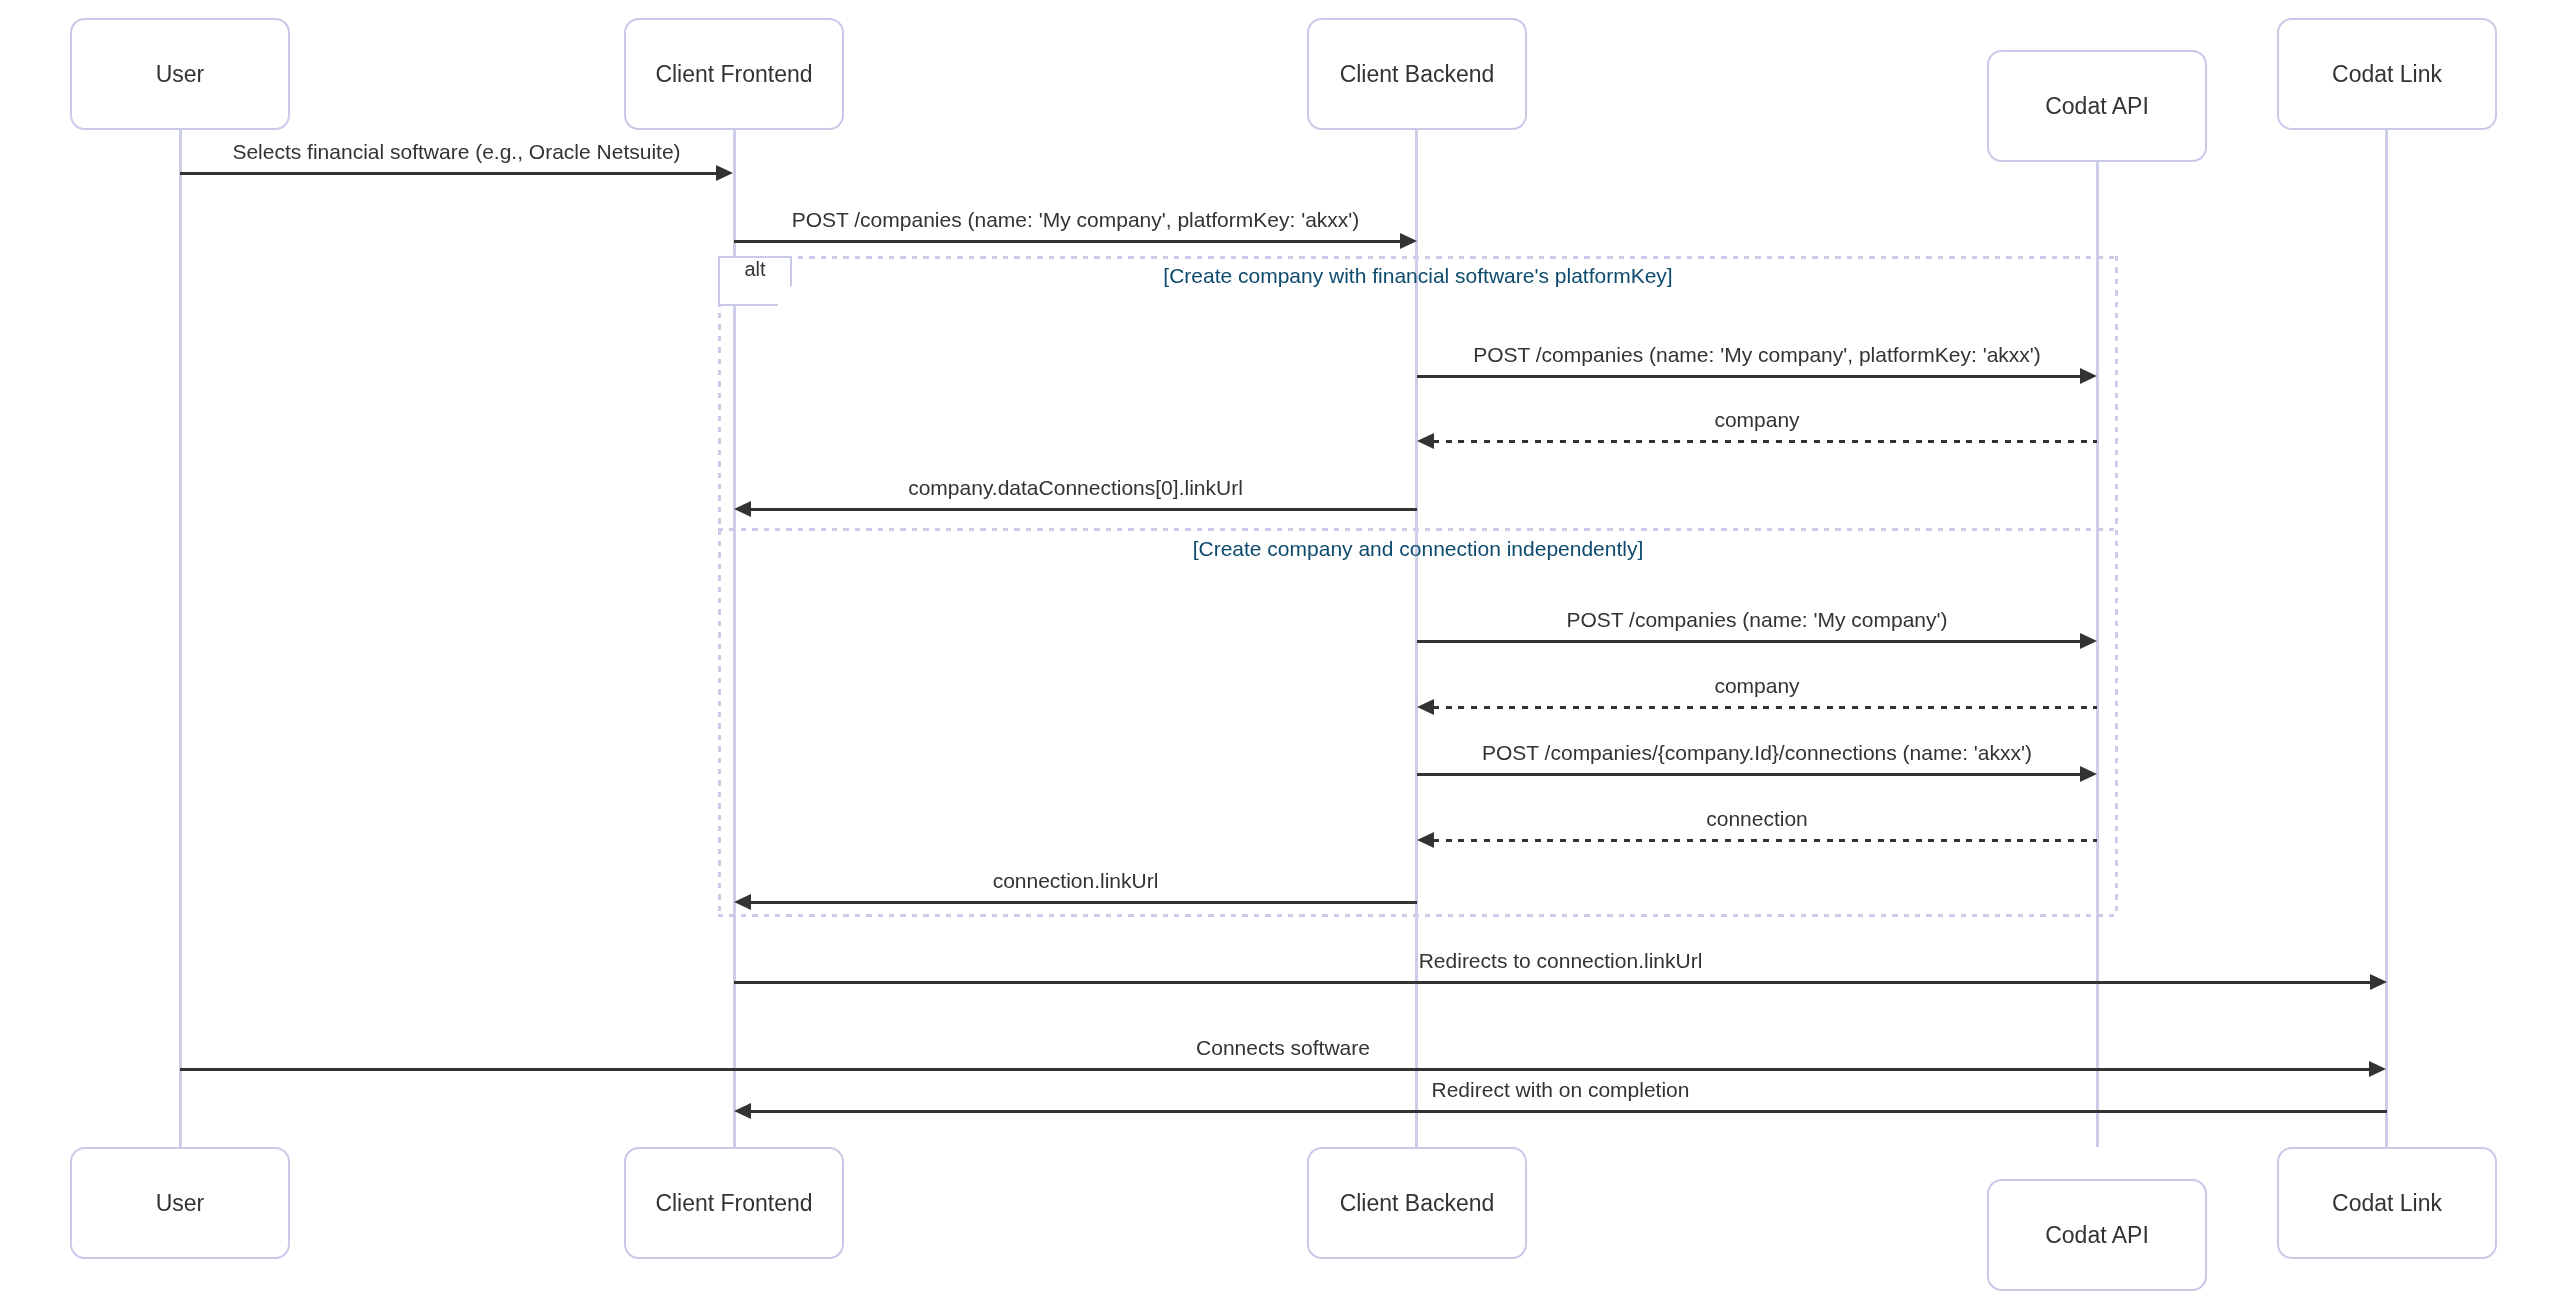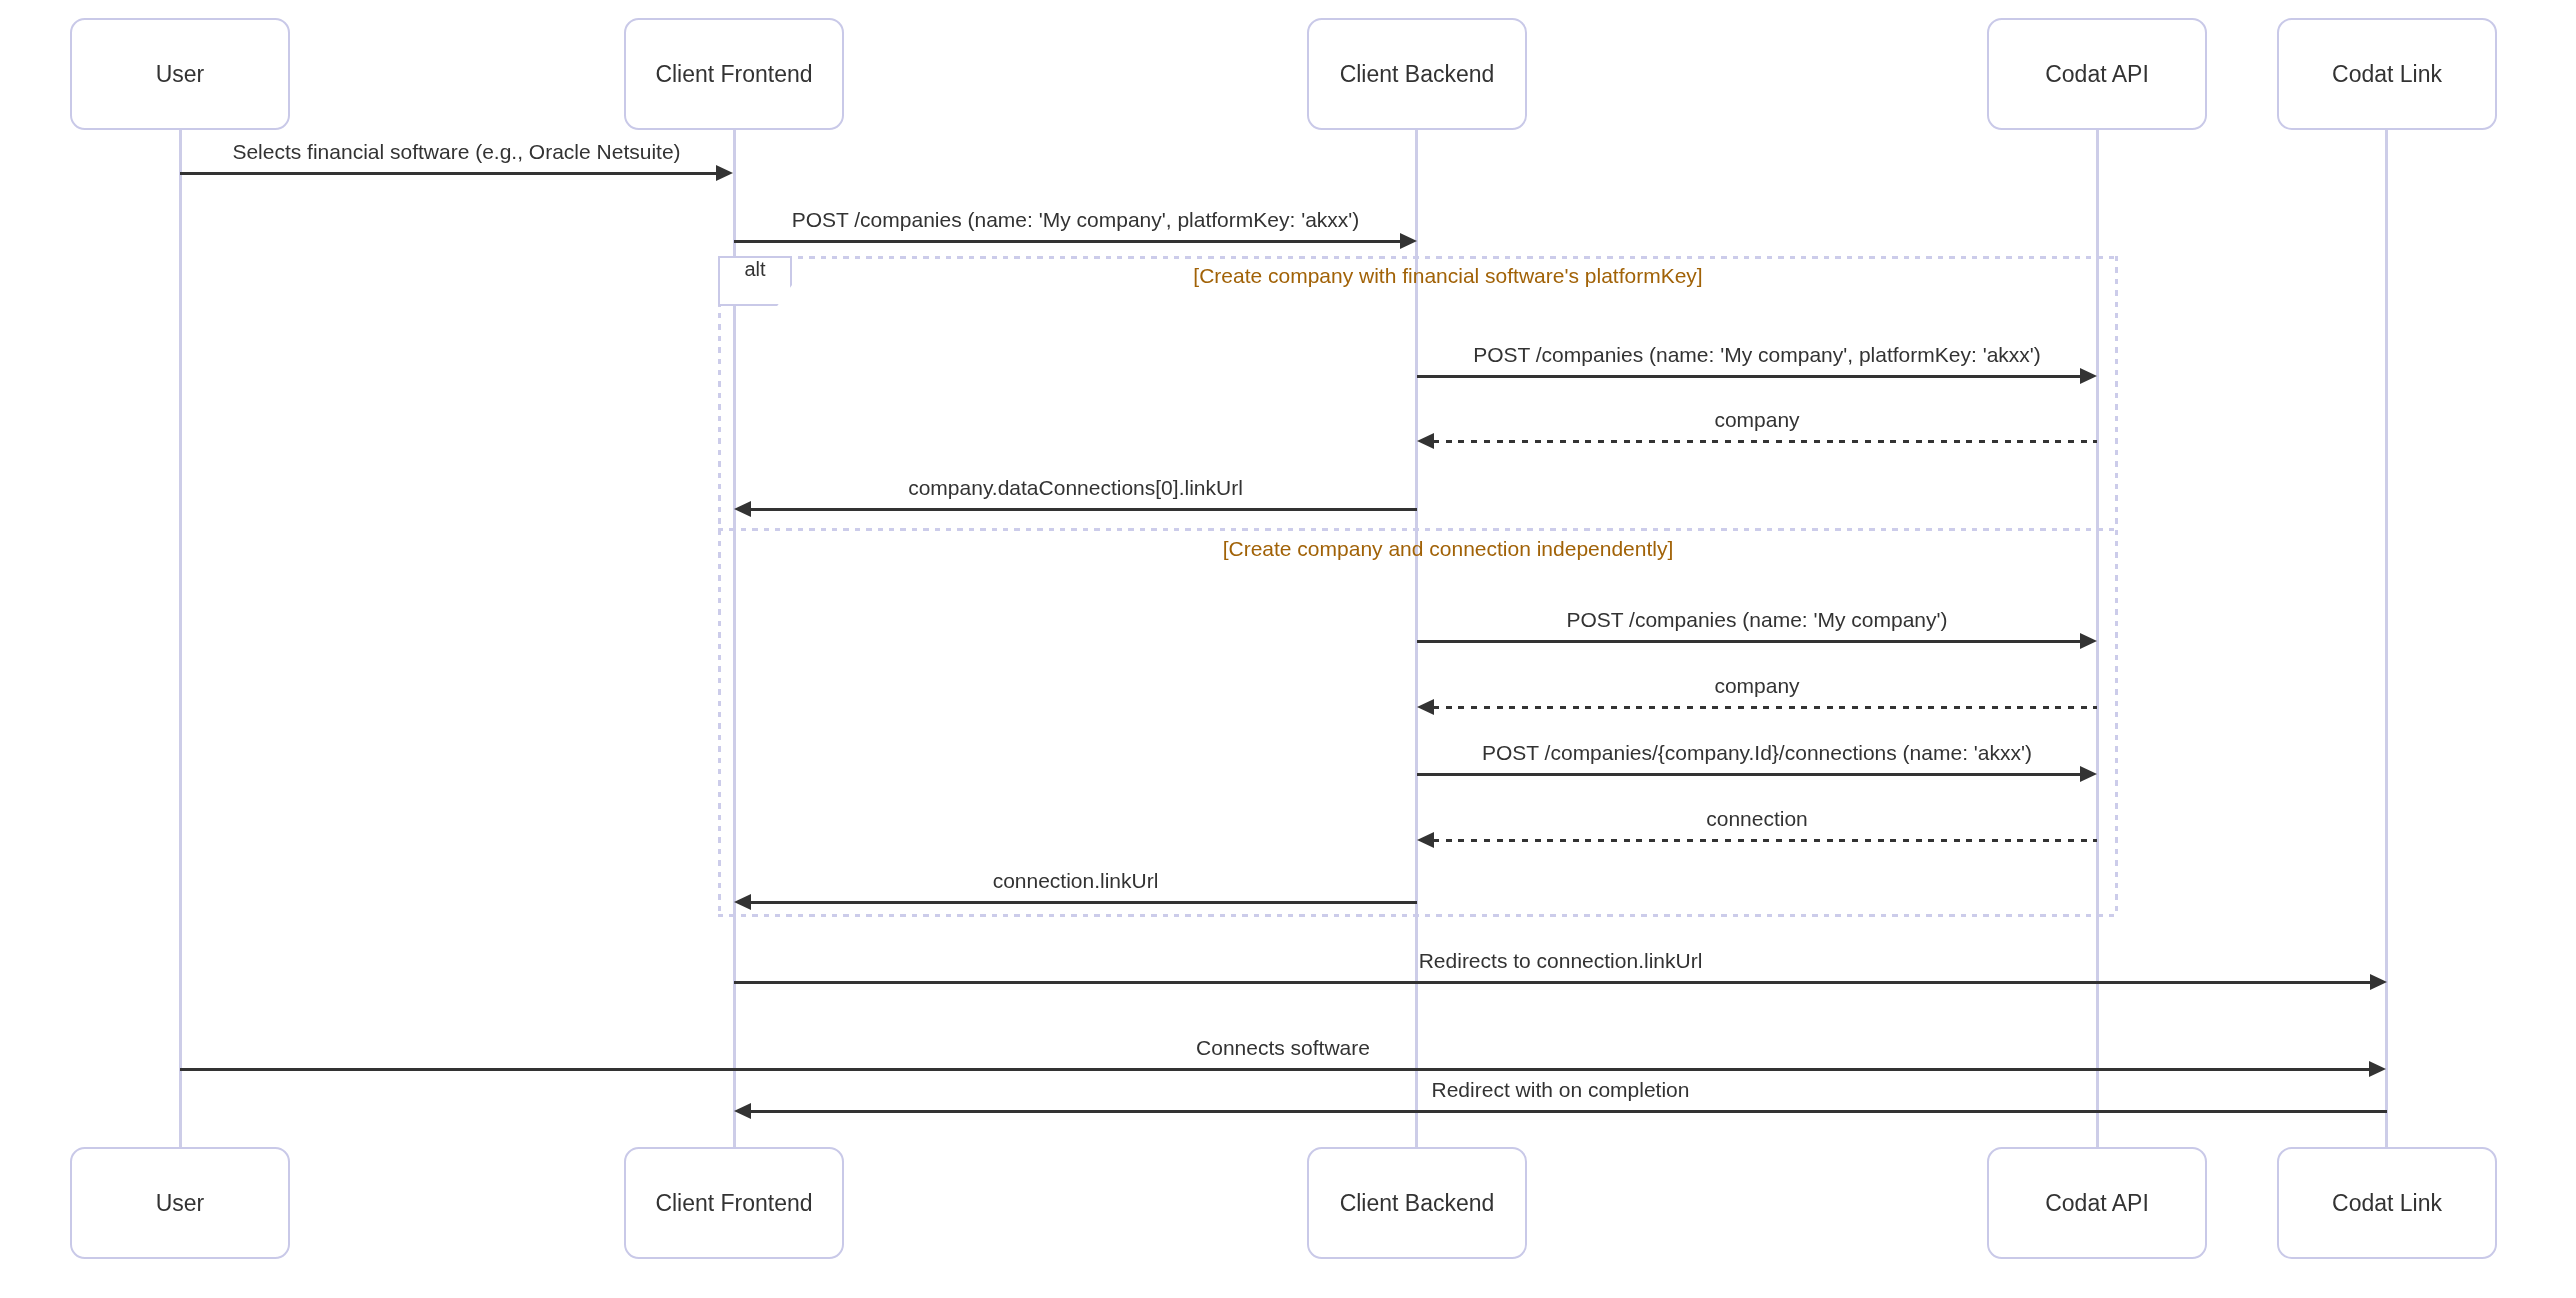--- a/index.html
+++ b/index.html
@@ -14,21 +14,21 @@
     position: absolute; width: 220px; height: 112px; box-sizing: border-box;
     background: #ffffff; border: 2px solid #c9c9e8; border-radius: 14.8px;
     display: flex; align-items: center; justify-content: center;
     font-size: 23px; color: #333333; white-space: nowrap;
   }
   .actor.top { top: 18px; }
   .actor.bottom { top: 1147px; }
   .a-user { left: 70px; }
   .a-cf   { left: 624px; }
   .a-cb   { left: 1307px; }
-  .a-api  { left: 1987px; }
+  .a-api  { left: 1987px; margin-top: 32px; }
   .a-link { left: 2277px; }
 
   
   .lifeline { position: absolute; top: 105px; width: 2.7px; height: 1042px; background: #cdcde8; }
   .l-user { left: 179px; }
   .l-cf   { left: 733px; }
   .l-cb   { left: 1415px; }
   .l-api  { left: 2096px; }
   .l-link { left: 2385px; }
 
@@ -56,22 +56,22 @@
   .fe-v { position: absolute; width: 2.7px;
           background-image: repeating-linear-gradient(180deg, #ccccea 0 5.4px, transparent 5.4px 11.4px); }
   .alt-label {
     position: absolute; left: 718px; top: 256px; width: 74px; height: 50px;
     box-sizing: border-box; background: #ffffff; border: 2px solid #c9c9e8;
     clip-path: polygon(0 0, 100% 0, 100% 58%, 80% 100%, 0 100%);
     display: flex; justify-content: center;
     font-size: 20px; color: #333333;
   }
   .cond {
-    position: absolute; left: 748px; width: 1400px; text-align: center;
-    font-size: 21px; height: 32px; line-height: 32px; color: #a16207; white-space: nowrap;
+    position: absolute; left: 718px; width: 1400px; text-align: center;
+    font-size: 21px; height: 32px; line-height: 32px; color: #0c4a6e; white-space: nowrap;
   }
 </style>
 </head>
 <body>
 
 <div class="diagram">
 
   <div class="lifeline l-user"></div>
   <div class="lifeline l-cf"></div>
   <div class="lifeline l-cb"></div>

